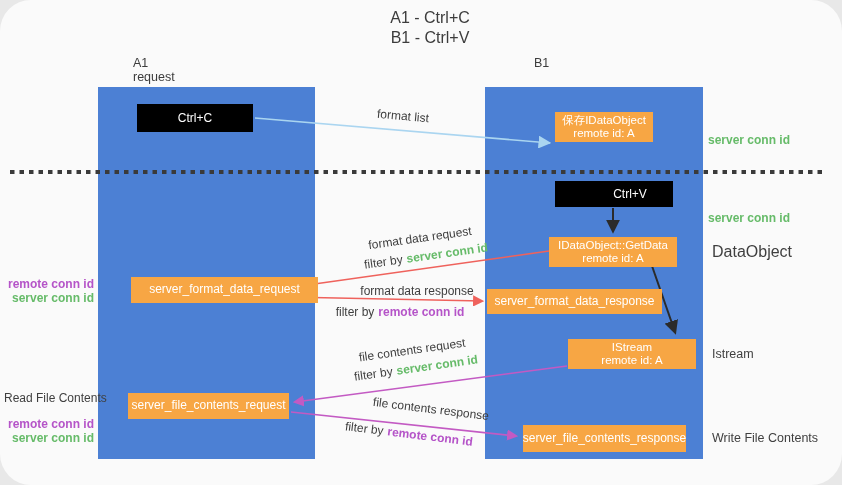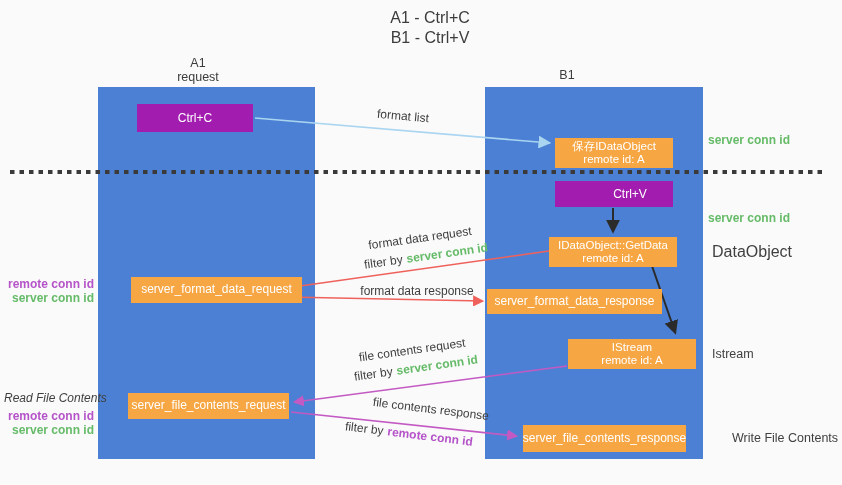--- a/index.html
+++ b/index.html
@@ -1,28 +1,29 @@
 <!DOCTYPE html>
 <html><head>
 <meta charset="utf-8">
 <style>
   html,body{margin:0;padding:0;background:#e8e8e8;}
   .canvas{
     position:relative;width:842px;height:485px;overflow:hidden;
     background:#fafafa;
     font-family:"Liberation Sans","DejaVu Sans",sans-serif;
     color:#3f3f3f;
+    border-radius:31px;
   }
   .abs{position:absolute;}
   .title{left:300px;top:8px;width:260px;text-align:center;font-size:16px;line-height:20px;color:#3c3c3c;}
-  .col-header{width:130px;text-align:center;font-size:12.5px;line-height:14px;color:#3c3c3c;top:56px;}
+  .col-header{width:130px;text-align:left;font-size:12.5px;line-height:14px;color:#3c3c3c;top:56px;}
   .column{top:87px;width:218px;height:372px;background:#4c80d4;}
   .box{display:flex;flex-direction:column;align-items:center;justify-content:center;
        color:#ffffff;text-align:center;box-sizing:border-box;}
-  .box-green{background:#a21caf;font-size:12px;}
+  .box-green{background:#000000;font-size:12px;}
   .box-orange{background:#f7a644;font-size:11.5px;line-height:13.5px;}
   .box-orange.one-line{font-size:12px;}
   .lbl{font-size:12px;line-height:14px;white-space:nowrap;}
   .lbl-dark{color:#3f3f3f;}
   .lbl-green{color:#66bb69;font-weight:bold;}
   .lbl-purple{color:#b554c8;font-weight:bold;}
   .center{text-align:center;}
   .right{text-align:right;}
   .filter-prefix{color:#3f3f3f;font-weight:normal;margin-right:4px;}
   svg.overlay{position:absolute;left:0;top:0;pointer-events:none;}
@@ -34,21 +35,21 @@
 
   <div class="abs title">
     <div>A1 - Ctrl+C</div>
     <div>B1 - Ctrl+V</div>
   </div>
 
   <div class="abs col-header" style="left:133px;">
     <div>A1</div>
     <div>request</div>
   </div>
-  <div class="abs col-header" style="left:502px;margin-top:12px;">
+  <div class="abs col-header" style="left:534px;">
     <div>B1</div>
   </div>
 
   <div class="abs column" style="left:98px;width:217px;"></div>
   <div class="abs column" style="left:485px;"></div>
 
   <svg class="overlay" width="842" height="485" viewBox="0 0 842 485">
     <defs>
       <marker id="ah-blue" viewBox="0 0 10 10" refX="9" refY="5" markerWidth="8" markerHeight="8" orient="auto">
           <path d="M0,0 L10,5 L0,10 z" fill="#aad5f0"></path>
@@ -70,35 +71,35 @@
     <line x1="288" y1="297" x2="482" y2="301" stroke="#ef625c" stroke-width="1.6" marker-end="url(#ah-red)"></line>
     <line x1="652" y1="266" x2="675" y2="332" stroke="#2b2b2b" stroke-width="2" marker-end="url(#ah-black)"></line>
     <line x1="567" y1="366" x2="295" y2="402" stroke="#c35ac3" stroke-width="1.6" marker-end="url(#ah-magenta)"></line>
     <line x1="291" y1="412" x2="516" y2="436" stroke="#c35ac3" stroke-width="1.6" marker-end="url(#ah-magenta)"></line>
   </svg>
 
   <div class="abs box box-green" style="left:137px;top:104px;width:116px;height:28px;">
     <div>Ctrl+C</div>
   </div>
 
-  <div class="abs box box-orange" style="left:555px;top:138px;width:118px;height:30px;">
+  <div class="abs box box-orange" style="left:555px;top:112px;width:98px;height:30px;">
     <div>保存IDataObject</div>
     <div>remote id: A</div>
   </div>
 
   <div class="abs box box-green" style="left:555px;top:181px;width:118px;height:26px;padding-left:32px;">
     <div>Ctrl+V</div>
   </div>
 
   <div class="abs box box-orange" style="left:549px;top:237px;width:128px;height:30px;">
     <div>IDataObject::GetData</div>
     <div>remote id: A</div>
   </div>
 
-  <div class="abs box box-orange one-line" style="left:131px;top:277px;width:171px;height:26px;">
+  <div class="abs box box-orange one-line" style="left:131px;top:277px;width:187px;height:26px;">
     <div>server_format_data_request</div>
   </div>
 
   <div class="abs box box-orange one-line" style="left:487px;top:289px;width:175px;height:25px;">
     <div>server_format_data_response</div>
   </div>
 
   <div class="abs box box-orange" style="left:568px;top:339px;width:128px;height:30px;">
     <div>IStream</div>
     <div>remote id: A</div>
@@ -115,43 +116,46 @@
   <div class="abs lbl lbl-dark center" style="left:353px;top:109px;width:100px;transform:rotate(5deg);">format list</div>
 
   <div class="abs lbl lbl-dark center" style="left:360px;top:231px;width:120px;transform:rotate(-8deg);">format data request</div>
 
   <div class="abs lbl center" style="left:356px;top:249px;width:140px;transform:rotate(-8deg);">
     <span class="filter-prefix">filter by</span><span class="lbl-green">server conn id</span>
   </div>
 
   <div class="abs lbl lbl-dark center" style="left:357px;top:284px;width:120px;">format data response</div>
 
+  <div class="abs lbl center" style="left:330px;top:305px;width:140px;">
+    <span class="filter-prefix">filter by</span><span class="lbl-purple">remote conn id</span>
+  </div>
 
   <div class="abs lbl lbl-dark center" style="left:352px;top:343px;width:120px;transform:rotate(-8deg);">file contents request</div>
 
   <div class="abs lbl center" style="left:346px;top:361px;width:140px;transform:rotate(-8deg);">
     <span class="filter-prefix">filter by</span><span class="lbl-green">server conn id</span>
   </div>
 
   <div class="abs lbl lbl-dark center" style="left:369px;top:402px;width:124px;transform:rotate(7deg);">file contents response</div>
 
   <div class="abs lbl center" style="left:339px;top:427px;width:140px;transform:rotate(7deg);">
     <span class="filter-prefix">filter by</span><span class="lbl-purple">remote conn id</span>
   </div>
 
   <div class="abs lbl lbl-green" style="left:708px;top:133px;">server conn id</div>
   <div class="abs lbl lbl-green" style="left:708px;top:211px;">server conn id</div>
   <div class="abs lbl lbl-dark" style="left:712px;top:245px;font-size:16px;">DataObject</div>
   <div class="abs lbl lbl-dark" style="left:712px;top:347px;font-size:12.5px;">Istream</div>
-  <div class="abs lbl lbl-dark" style="left:712px;top:431px;font-size:12.5px;margin-left:20px;">Write File Contents</div>
+  <div class="abs lbl lbl-dark" style="left:712px;top:431px;font-size:12.5px;">Write File Contents</div>
 
   <div class="abs right" style="left:4px;top:277px;width:90px;">
     <div class="lbl lbl-purple">remote conn id</div>
     <div class="lbl lbl-green">server conn id</div>
   </div>
 
   <div class="abs right" style="left:4px;top:391px;width:90px;">
-    <div class="lbl lbl-dark" style="margin-bottom:4px;font-style:italic;">Read File Contents</div>
+    <div class="lbl lbl-dark" style="margin-bottom:12px;">Read File Contents</div>
     <div class="lbl lbl-purple">remote conn id</div>
     <div class="lbl lbl-green">server conn id</div>
   </div>
 
 </div>
 
 </body></html>

